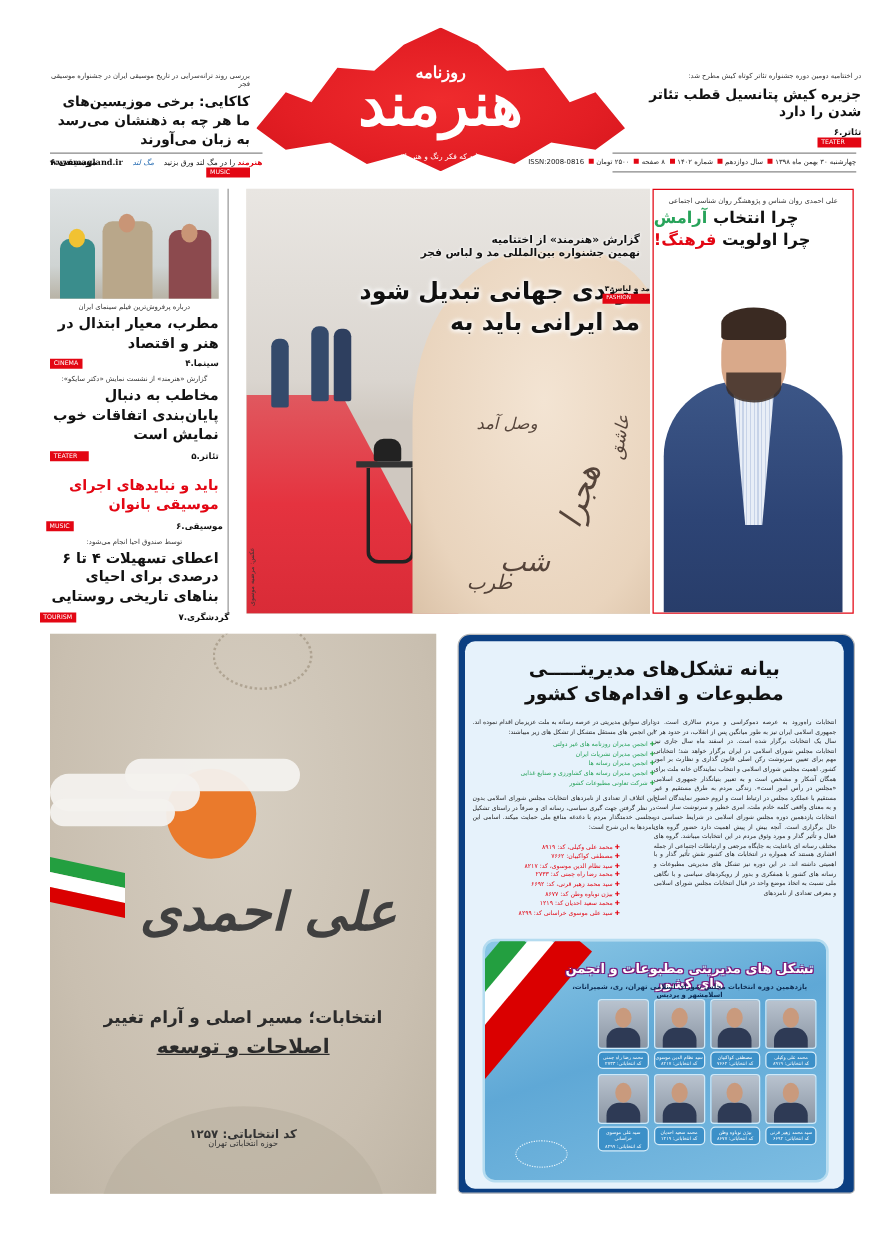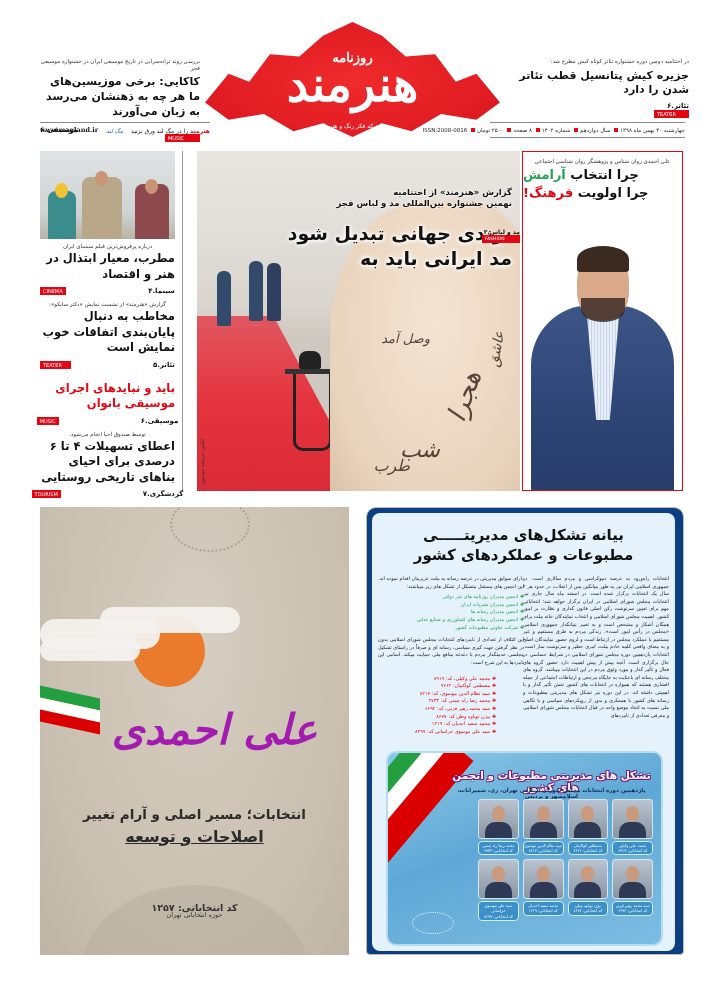--- a/index.html
+++ b/index.html
@@ -72,21 +72,21 @@
 
   
   .ad-left { left: 40px; top: 507px; width: 309px; height: 448px; background: #cfc6b8; overflow: hidden; }
   .ad-left .paper { position: absolute; inset: 0; background: radial-gradient(ellipse at 50% 30%, #d6cec1 0%, #c9bfb0 70%, #bfb5a5 100%); }
   .ad-left .ornament { position: absolute; left: 130px; top: -10px; width: 80px; height: 55px; border-radius: 50%; border: 2px dotted #9a8d79; opacity: .6; }
   .ad-head { position: absolute; top: 58px; left: 0; right: 0; text-align: center; color: #1f9372; font-size: 17px; font-weight: bold; }
   .sun { position: absolute; left: 93px; top: 108px; width: 72px; height: 72px; border-radius: 50%; background: #ea7a2c; }
   .cloud { position: absolute; background: #f3f1ee; border-radius: 40px; opacity: .95; }
   .flag { position: absolute; left: 0; top: 185px; width: 60px; height: 60px; }
   .flag div { height: 12px; transform: skewY(12deg); }
-  .ad-name { position: absolute; top: 200px; left: 60px; right: 20px; text-align: center; color: #a21caf; font-size: 42px; font-weight: bold; font-family: "DejaVu Serif", serif; font-style: italic; line-height: 1.1; }
+  .ad-name { position: absolute; top: 200px; left: 60px; right: 20px; text-align: center; color: #404040; font-size: 42px; font-weight: bold; font-family: "DejaVu Serif", serif; font-style: italic; line-height: 1.1; }
   .ad-sub { position: absolute; top: 298px; left: 10px; right: 10px; text-align: center; color: #2b2b2b; font-size: 13.5px; font-weight: bold; line-height: 1.45; }
   .ad-circle { position: absolute; left: 40px; right: 40px; top: 378px; height: 180px; border-radius: 50%; background: #b8af9f; opacity: .55; }
   .ad-code { position: absolute; top: 395px; left: 0; right: 0; text-align: center; color: #333; font-size: 9.5px; font-weight: bold; }
   .ad-area { position: absolute; top: 404px; left: 0; right: 0; text-align: center; color: #333; font-size: 6.5px; }
 
   
   .statement { left: 366px; top: 507px; width: 318px; height: 448px; background: #0b3f82; border-radius: 10px 10px 4px 4px; overflow: hidden; border: 1px solid #bbb; }
   .statement-inner { position: absolute; left: 5px; right: 8px; top: 5px; bottom: 3px; background: #e6f2fb; border-radius: 8px; }
   .st-title { position: absolute; top: 12px; left: 0; right: 0; text-align: center; font-size: 15px; font-weight: bold; line-height: 1.35; color: #111; }
   .st-col { position: absolute; top: 62px; font-size: 4.9px; line-height: 1.55; color: #222; text-align: justify; }
@@ -281,21 +281,21 @@
   </div>
   <div class="ad-circle"></div>
   <div class="ad-code">کد انتخاباتی: ۱۲۵۷</div>
   <div class="ad-area">حوزه انتخاباتی تهران</div>
 </div>
 
 <div class="abs statement">
   <div class="statement-inner">
     <div class="st-title">
       <div>بیانه تشکل‌های مدیریتـــــی</div>
-      <div>مطبوعات و عملکرد‌های کشور</div>
+      <div>مطبوعات و اقدام‌های کشور</div>
     </div>
 
     <div class="st-col right">انتخابات راه‌ورود به عرصه دموکراسی و مردم سالاری است. در جمهوری اسلامی ایران نیز به طور میانگین پس از انقلاب، در حدود هر ۲ سال یک انتخابات برگزار شده است. در اسفند ماه سال جاری نیز انتخابات مجلس شورای اسلامی در ایران برگزار خواهد شد؛ انتخاباتی مهم برای تعیین سرنوشت رکن اصلی قانون گذاری و نظارت بر امور کشور. اهمیت مجلس شورای اسلامی و انتخاب نمایندگان خانه ملت برای همگان آشکار و مشخص است و به تعبیر بنیانگذار جمهوری اسلامی «مجلس در رأس امور است». زندگی مردم به طرق مستقیم و غیر مستقیم با عملکرد مجلس در ارتباط است و لزوم حضور نمایندگان اصلح و به معنای واقعی کلمه خادم ملت، امری خطیر و سرنوشت ساز است. انتخابات یازدهمین دوره مجلس شورای اسلامی در شرایط حساسی در حال برگزاری است. آنچه بیش از پیش اهمیت دارد حضور گروه های فعال و تأثیر گذار و مورد وثوق مردم در این انتخابات میباشد. گروه های مختلف رسانه ای باعنایت به جایگاه مرجعی و ارتباطات اجتماعی از جمله اقشاری هستند که همواره در انتخابات های کشور نقش تأثیر گذار و با اهمیتی داشته اند. در این دوره نیز تشکل های مدیریتی مطبوعات و رسانه های کشور با همفکری و بدور از رویکردهای سیاسی و با نگاهی ملی نسبت به اتخاذ موضع واحد در قبال انتخابات مجلس شورای اسلامی و معرفی تعدادی از نامزدهای</div>
 
     <div class="st-col left">
       <div>دارای سوابق مدیریتی در عرصه رسانه به ملت عزیزمان اقدام نموده اند. این انجمن های مستقل متشکل از تشکل های زیر میباشند:</div>
       <ul class="st-list green">
         <li>انجمن مدیران روزنامه های غیر دولتی</li>
         <li>انجمن مدیران نشریات ایران</li>
         <li>انجمن مدیران رسانه ها</li>

